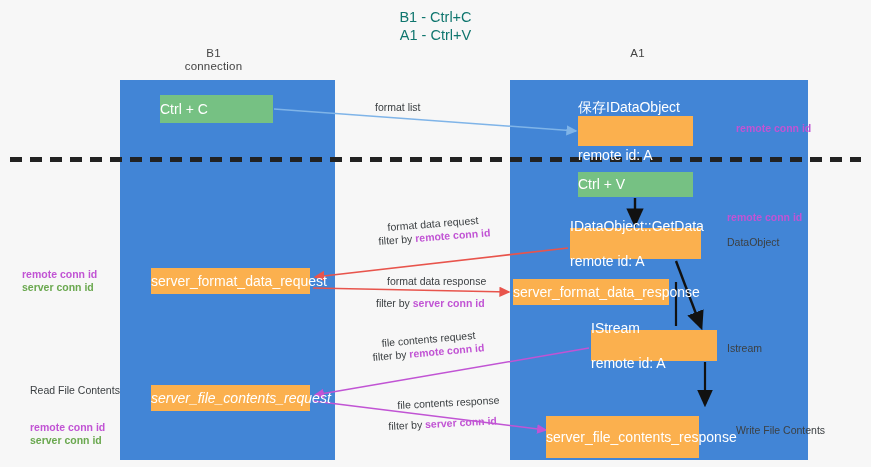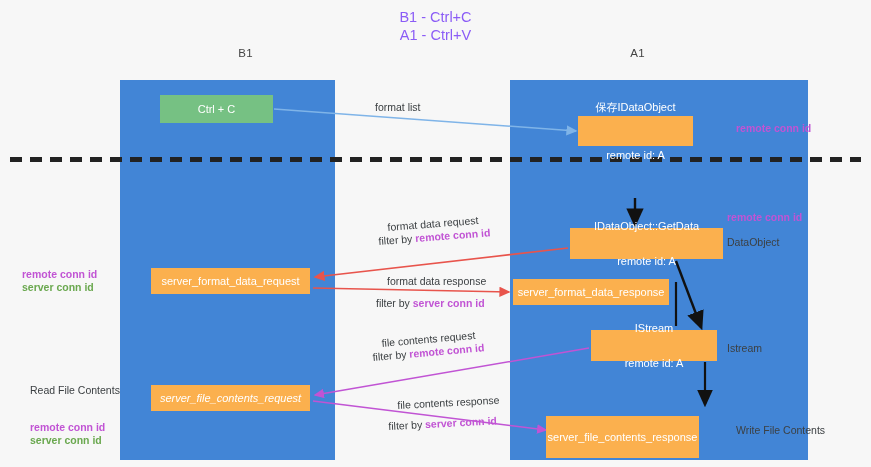--- a/index.html
+++ b/index.html
@@ -16,47 +16,47 @@
   
   .lane{position:absolute;background:#4285d6;}
   #lane-b1{left:120px;top:80px;width:215px;height:380px;}
   #lane-a1{left:510px;top:80px;width:298px;height:380px;}
 
   
   .lane-header{
     position:absolute;text-align:center;font-size:11.5px;line-height:13px;
     color:#444;letter-spacing:.2px;
   }
-  #hdr-b1{left:168px;top:47px;width:155px;}
+  #hdr-b1{left:136px;top:47px;width:155px;}
   #hdr-a1{left:560px;top:47px;width:155px;}
   .lane-header .l1{display:block;}
   .lane-header .l2{display:block;}
 
   
   #title{
     position:absolute;left:0;top:8px;width:871px;text-align:center;
-    font-size:14.5px;line-height:18px;color:#8b5cf6;
+    font-size:14.5px;line-height:18px;color:#0f766e;
   }
   #title span{display:block;}
 
   
   .box{
     position:absolute;display:flex;flex-direction:column;
-    align-items:center;justify-content:center;
-    color:#ffffff;font-size:11px;line-height:13px;text-align:center;
+    align-items:flex-start;justify-content:center;
+    color:#ffffff;font-size:14px;line-height:13px;text-align:center;
     box-sizing:border-box;
   }
   .box.green{background:#76c183;}
   .box.orange{background:#fbb04e;}
   .box .l2{display:block;margin-top:22px;}
 
   #box-ctrlc{left:160px;top:95px;width:113px;height:28px;}
   #box-idataobject{left:578px;top:116px;width:115px;height:30px;gap:13px;}
   #box-ctrlv{left:578px;top:172px;width:115px;height:25px;}
-  #box-getdata{left:570px;top:228px;width:153px;height:31px;}
+  #box-getdata{left:570px;top:228px;width:131px;height:31px;}
   #box-fmt-req{left:151px;top:268px;width:159px;height:26px;}
   #box-fmt-resp{left:513px;top:279px;width:156px;height:26px;}
   #box-istream{left:591px;top:330px;width:126px;height:31px;}
   #box-file-req{left:151px;top:385px;width:159px;height:26px;font-style:italic;}
   #box-file-resp{left:546px;top:416px;width:153px;height:42px;}
 
   
   #divider{
     position:absolute;left:10px;top:157px;width:851px;height:5px;
     background:repeating-linear-gradient(to right,#222 0 12px,transparent 12px 20px);
@@ -97,20 +97,21 @@
 
 <div id="stage">
 
   <div id="title">
     <span>B1 - Ctrl+C</span>
     <span>A1 - Ctrl+V</span>
   </div>
 
   <div id="hdr-b1" class="lane-header">
     <span class="l1">B1</span>
+    <span class="l2">connection</span>
   </div>
   <div id="hdr-a1" class="lane-header">
     <span class="l1">A1</span>
   </div>
 
   <div id="lane-b1" class="lane"></div>
   <div id="lane-a1" class="lane"></div>
 
   <svg id="wires" viewBox="0 0 871 467">
     <defs>
@@ -151,20 +152,23 @@
 
   <div id="box-ctrlc" class="box green">
     <span>Ctrl + C</span>
   </div>
 
   <div id="box-idataobject" class="box orange">
     <span>保存IDataObject</span>
     <span class="l2">remote id: A</span>
   </div>
 
+  <div id="box-ctrlv" class="box green">
+    <span>Ctrl + V</span>
+  </div>
 
   <div id="box-getdata" class="box orange">
     <span>IDataObject::GetData</span>
     <span class="l2">remote id: A</span>
   </div>
 
   <div id="box-fmt-req" class="box orange">
     <span>server_format_data_request</span>
   </div>
 

